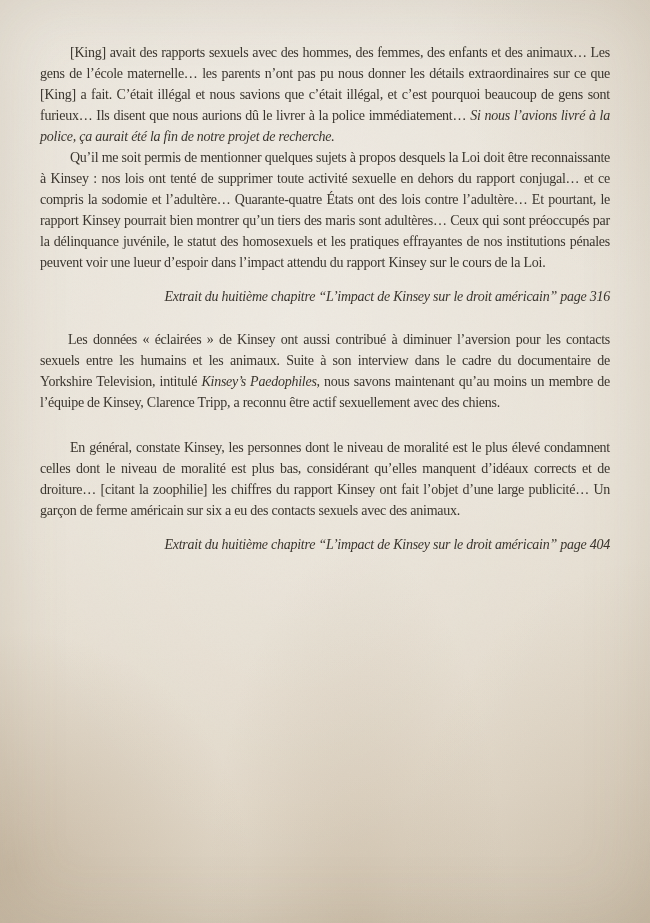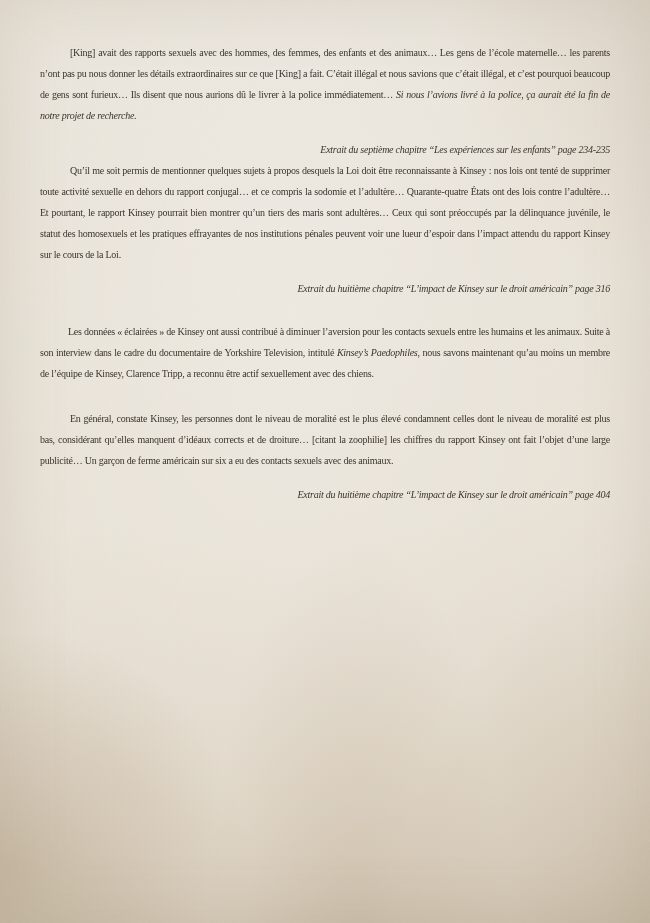--- a/index.html
+++ b/index.html
@@ -32,21 +32,21 @@
     height: 100%;
     opacity: 0.5;
     pointer-events: none;
   }
   .content {
     position: absolute;
     top: 0;
     left: 40px;
     width: 570px;
     padding-top: 42px;
-    font-size: 10px;
+    font-size: 14px;
     line-height: 21px;
     letter-spacing: -0.25px;
   }
   .content p { margin: 0; }
   .quote {
     margin-left: 40px;
     margin-right: 43px;
     text-indent: 30px;
     text-align: justify;
   }
@@ -67,21 +67,20 @@
 </style>
 </head>
 <body>
 
 <div class="page">
 
   <main class="content">
 
     <p class="quote"><span>[King] avait des rapports sexuels avec des hommes, des femmes, des enfants et des animaux… Les gens de l’école maternelle… les parents n’ont pas pu nous donner les détails extraordinaires sur ce que [King] a fait. C’était illégal et nous savions que c’était illégal, et c’est pourquoi beaucoup de gens sont furieux… Ils disent que nous aurions dû le livrer à la police immédiatement… </span><em>Si nous l’avions livré à la police, ça aurait été la fin de notre projet de recherche.</em></p>
 
-    <p class="citation">Extrait du septième chapitre “Les expériences sur les enfants” page 234-235</p>
 
 
     <p class="quote">Qu’il me soit permis de mentionner quelques sujets à propos desquels la Loi doit être reconnaissante à Kinsey : nos lois ont tenté de supprimer toute activité sexuelle en dehors du rapport conjugal… et ce compris la sodomie et l’adultère… Quarante-quatre États ont des lois contre l’adultère… Et pourtant, le rapport Kinsey pourrait bien montrer qu’un tiers des maris sont adultères… Ceux qui sont préoccupés par la délinquance juvénile, le statut des homosexuels et les pratiques effrayantes de nos institutions pénales peuvent voir une lueur d’espoir dans l’impact attendu du rapport Kinsey sur le cours de la Loi.</p>
 
     <p class="citation">Extrait du huitième chapitre “L’impact de Kinsey sur le droit américain” page 316</p>
 
     <p class="para"><span>Les données « éclairées » de Kinsey ont aussi contribué à diminuer l’aversion pour les contacts sexuels entre les humains et les animaux. Suite à son interview dans le cadre du documentaire de Yorkshire Television, intitulé </span><em>Kinsey’s Paedophiles</em><span>, nous savons maintenant qu’au moins un membre de l’équipe de Kinsey, Clarence Tripp, a reconnu être actif sexuellement avec des chiens.</span></p>
 
     <p class="quote">En général, constate Kinsey, les personnes dont le niveau de moralité est le plus élevé condamnent celles dont le niveau de moralité est plus bas, considérant qu’elles manquent d’idéaux corrects et de droiture… [citant la zoophilie] les chiffres du rapport Kinsey ont fait l’objet d’une large publicité… Un garçon de ferme américain sur six a eu des contacts sexuels avec des animaux.</p>
 

